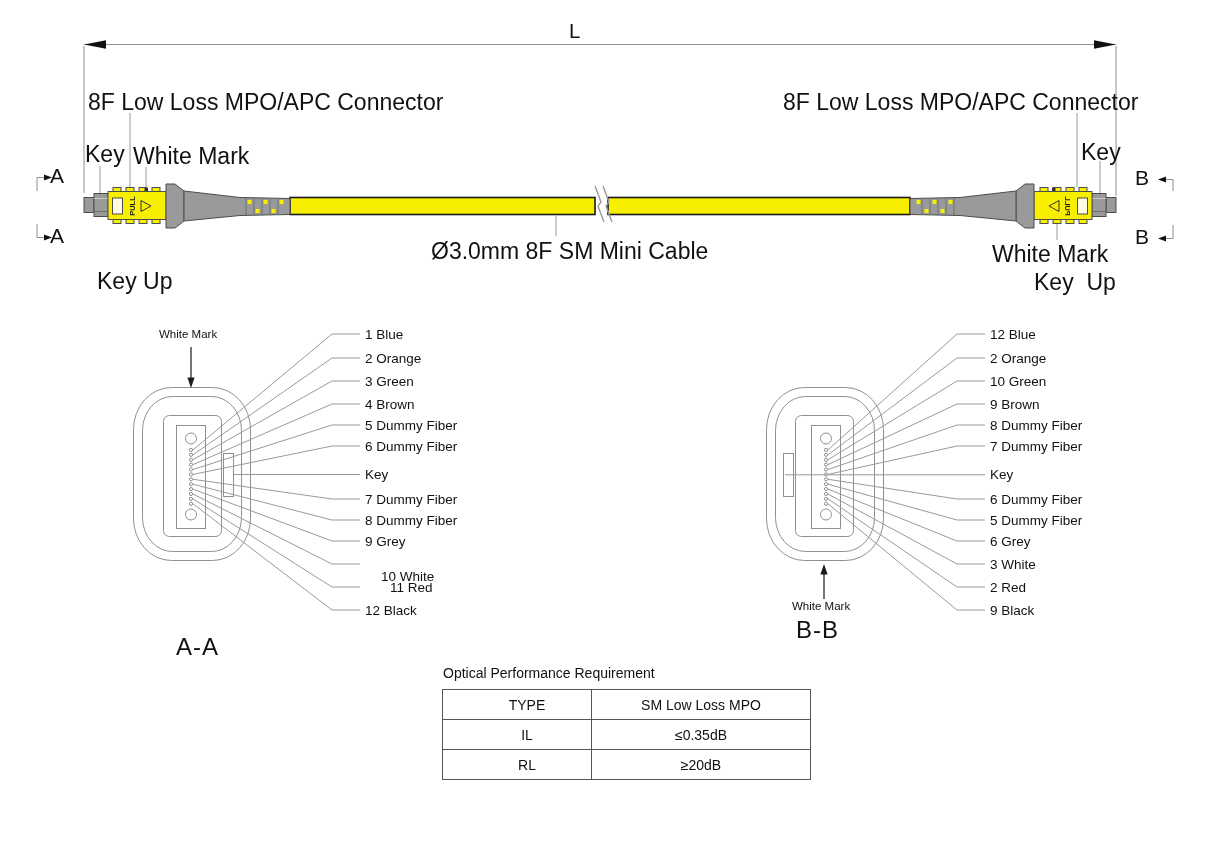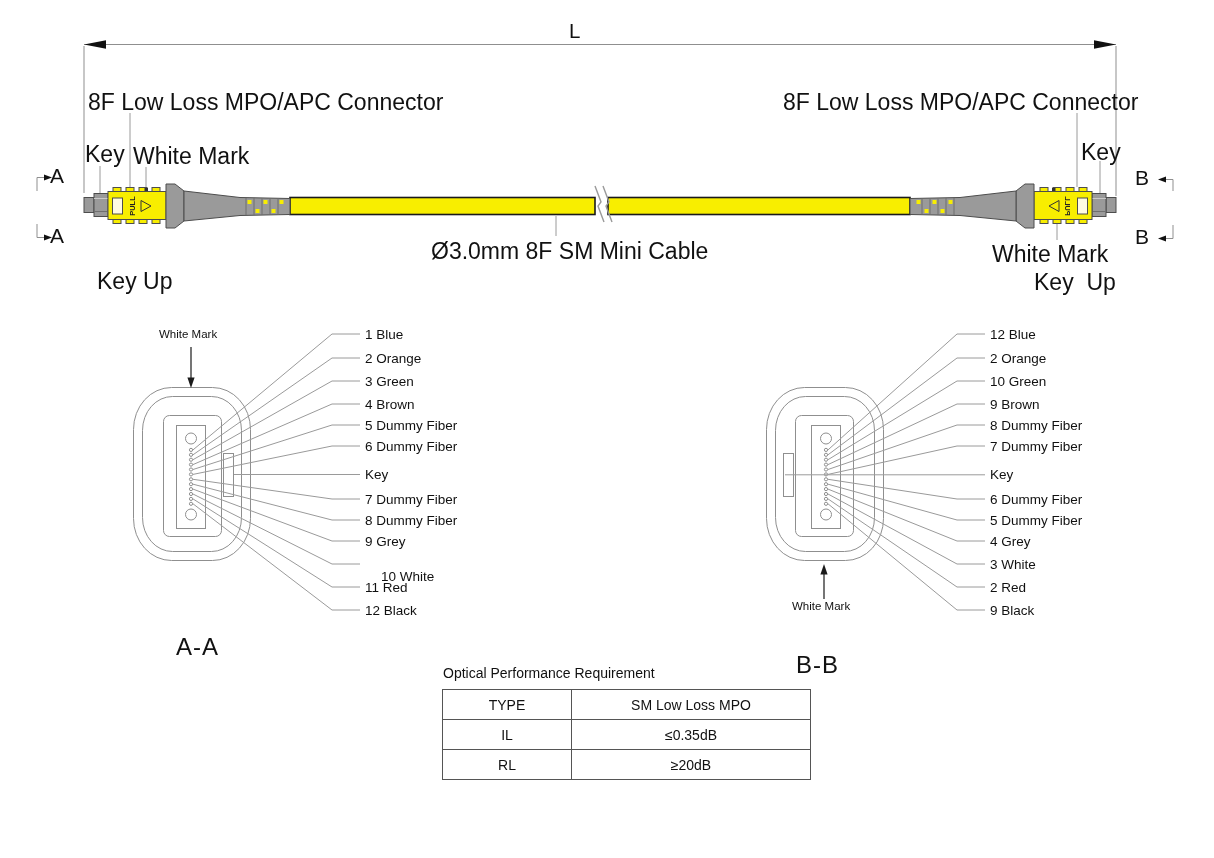--- a/index.html
+++ b/index.html
@@ -14,21 +14,21 @@
   .f11{font-size:11.5px;}
   .f30{font-size:24px;letter-spacing:1px;margin-top:21px;}
   .fib{position:absolute;white-space:nowrap;font-size:13.5px;height:17px;line-height:17px;}
   .fibA{left:365px;}
   .fibB{left:990px;}
   svg.art{position:absolute;left:0;top:0;}
   .perf{position:absolute;left:442px;top:665px;width:369px;}
   .perf .ptitle{font-size:14px;margin:0 0 8px 1px;}
   .perf table{border-collapse:collapse;width:369px;table-layout:fixed;}
   .perf td{border:1px solid #555;height:29px;text-align:center;vertical-align:middle;font-size:14px;padding:0;}
-  .perf td.c1{width:128px;}
+  .perf td.c1{width:128px;padding-left:20px;}
 </style>
 </head>
 <body>
 
 <div class="canvas">
 
   <svg class="art" width="1214" height="858" viewBox="0 0 1214 858">
 
     <g>
       <line x1="84" y1="44.5" x2="1116" y2="44.5" stroke="#8f8f8f" stroke-width="1"></line>
@@ -193,39 +193,39 @@
   <span class="fib fibA" style="top:350px;">2 Orange</span>
   <span class="fib fibA" style="top:373px;">3 Green</span>
   <span class="fib fibA" style="top:396px;">4 Brown</span>
   <span class="fib fibA" style="top:417px;">5 Dummy Fiber</span>
   <span class="fib fibA" style="top:438px;">6 Dummy Fiber</span>
   <span class="fib fibA" style="top:466px;">Key</span>
   <span class="fib fibA" style="top:491px;">7 Dummy Fiber</span>
   <span class="fib fibA" style="top:512px;">8 Dummy Fiber</span>
   <span class="fib fibA" style="top:533px;">9 Grey</span>
   <span class="fib fibA" style="top:568px;margin-left:16px;">10 White</span>
-  <span class="fib fibA" style="top:579px;">11 Red</span>
+  <span class="fib fibA" style="top:579px;margin-left:25px;">11 Red</span>
   <span class="fib fibA" style="top:602px;text-align:right;">12 Black</span>
   <div class="lbl f30" style="left:176px;top:612px;">A-A</div>
 
   <div class="lbl f11" style="left:792px;top:600px;">White Mark</div>
   <span class="fib fibB" style="top:326px;">12 Blue</span>
   <span class="fib fibB" style="top:350px;">2 Orange</span>
   <span class="fib fibB" style="top:373px;">10 Green</span>
   <span class="fib fibB" style="top:396px;">9 Brown</span>
   <span class="fib fibB" style="top:417px;">8 Dummy Fiber</span>
   <span class="fib fibB" style="top:438px;">7 Dummy Fiber</span>
   <span class="fib fibB" style="top:466px;">Key</span>
   <span class="fib fibB" style="top:491px;">6 Dummy Fiber</span>
   <span class="fib fibB" style="top:512px;">5 Dummy Fiber</span>
-  <span class="fib fibB" style="top:533px;">4 Grey</span>
+  <span class="fib fibB" style="top:533px;">6 Grey</span>
   <span class="fib fibB" style="top:556px;">3 White</span>
   <span class="fib fibB" style="top:579px;">2 Red</span>
   <span class="fib fibB" style="top:602px;">9 Black</span>
-  <div class="lbl f30" style="left:796px;top:630px;">B-B</div>
+  <div class="lbl f30" style="left:796px;top:595px;">B-B</div>
 
   <div class="perf">
     <div class="ptitle">Optical Performance Requirement</div>
     <table>
       <tbody>
         <tr>
           <td class="c1">TYPE</td>
           <td>SM Low Loss MPO</td>
         </tr>
         <tr>

